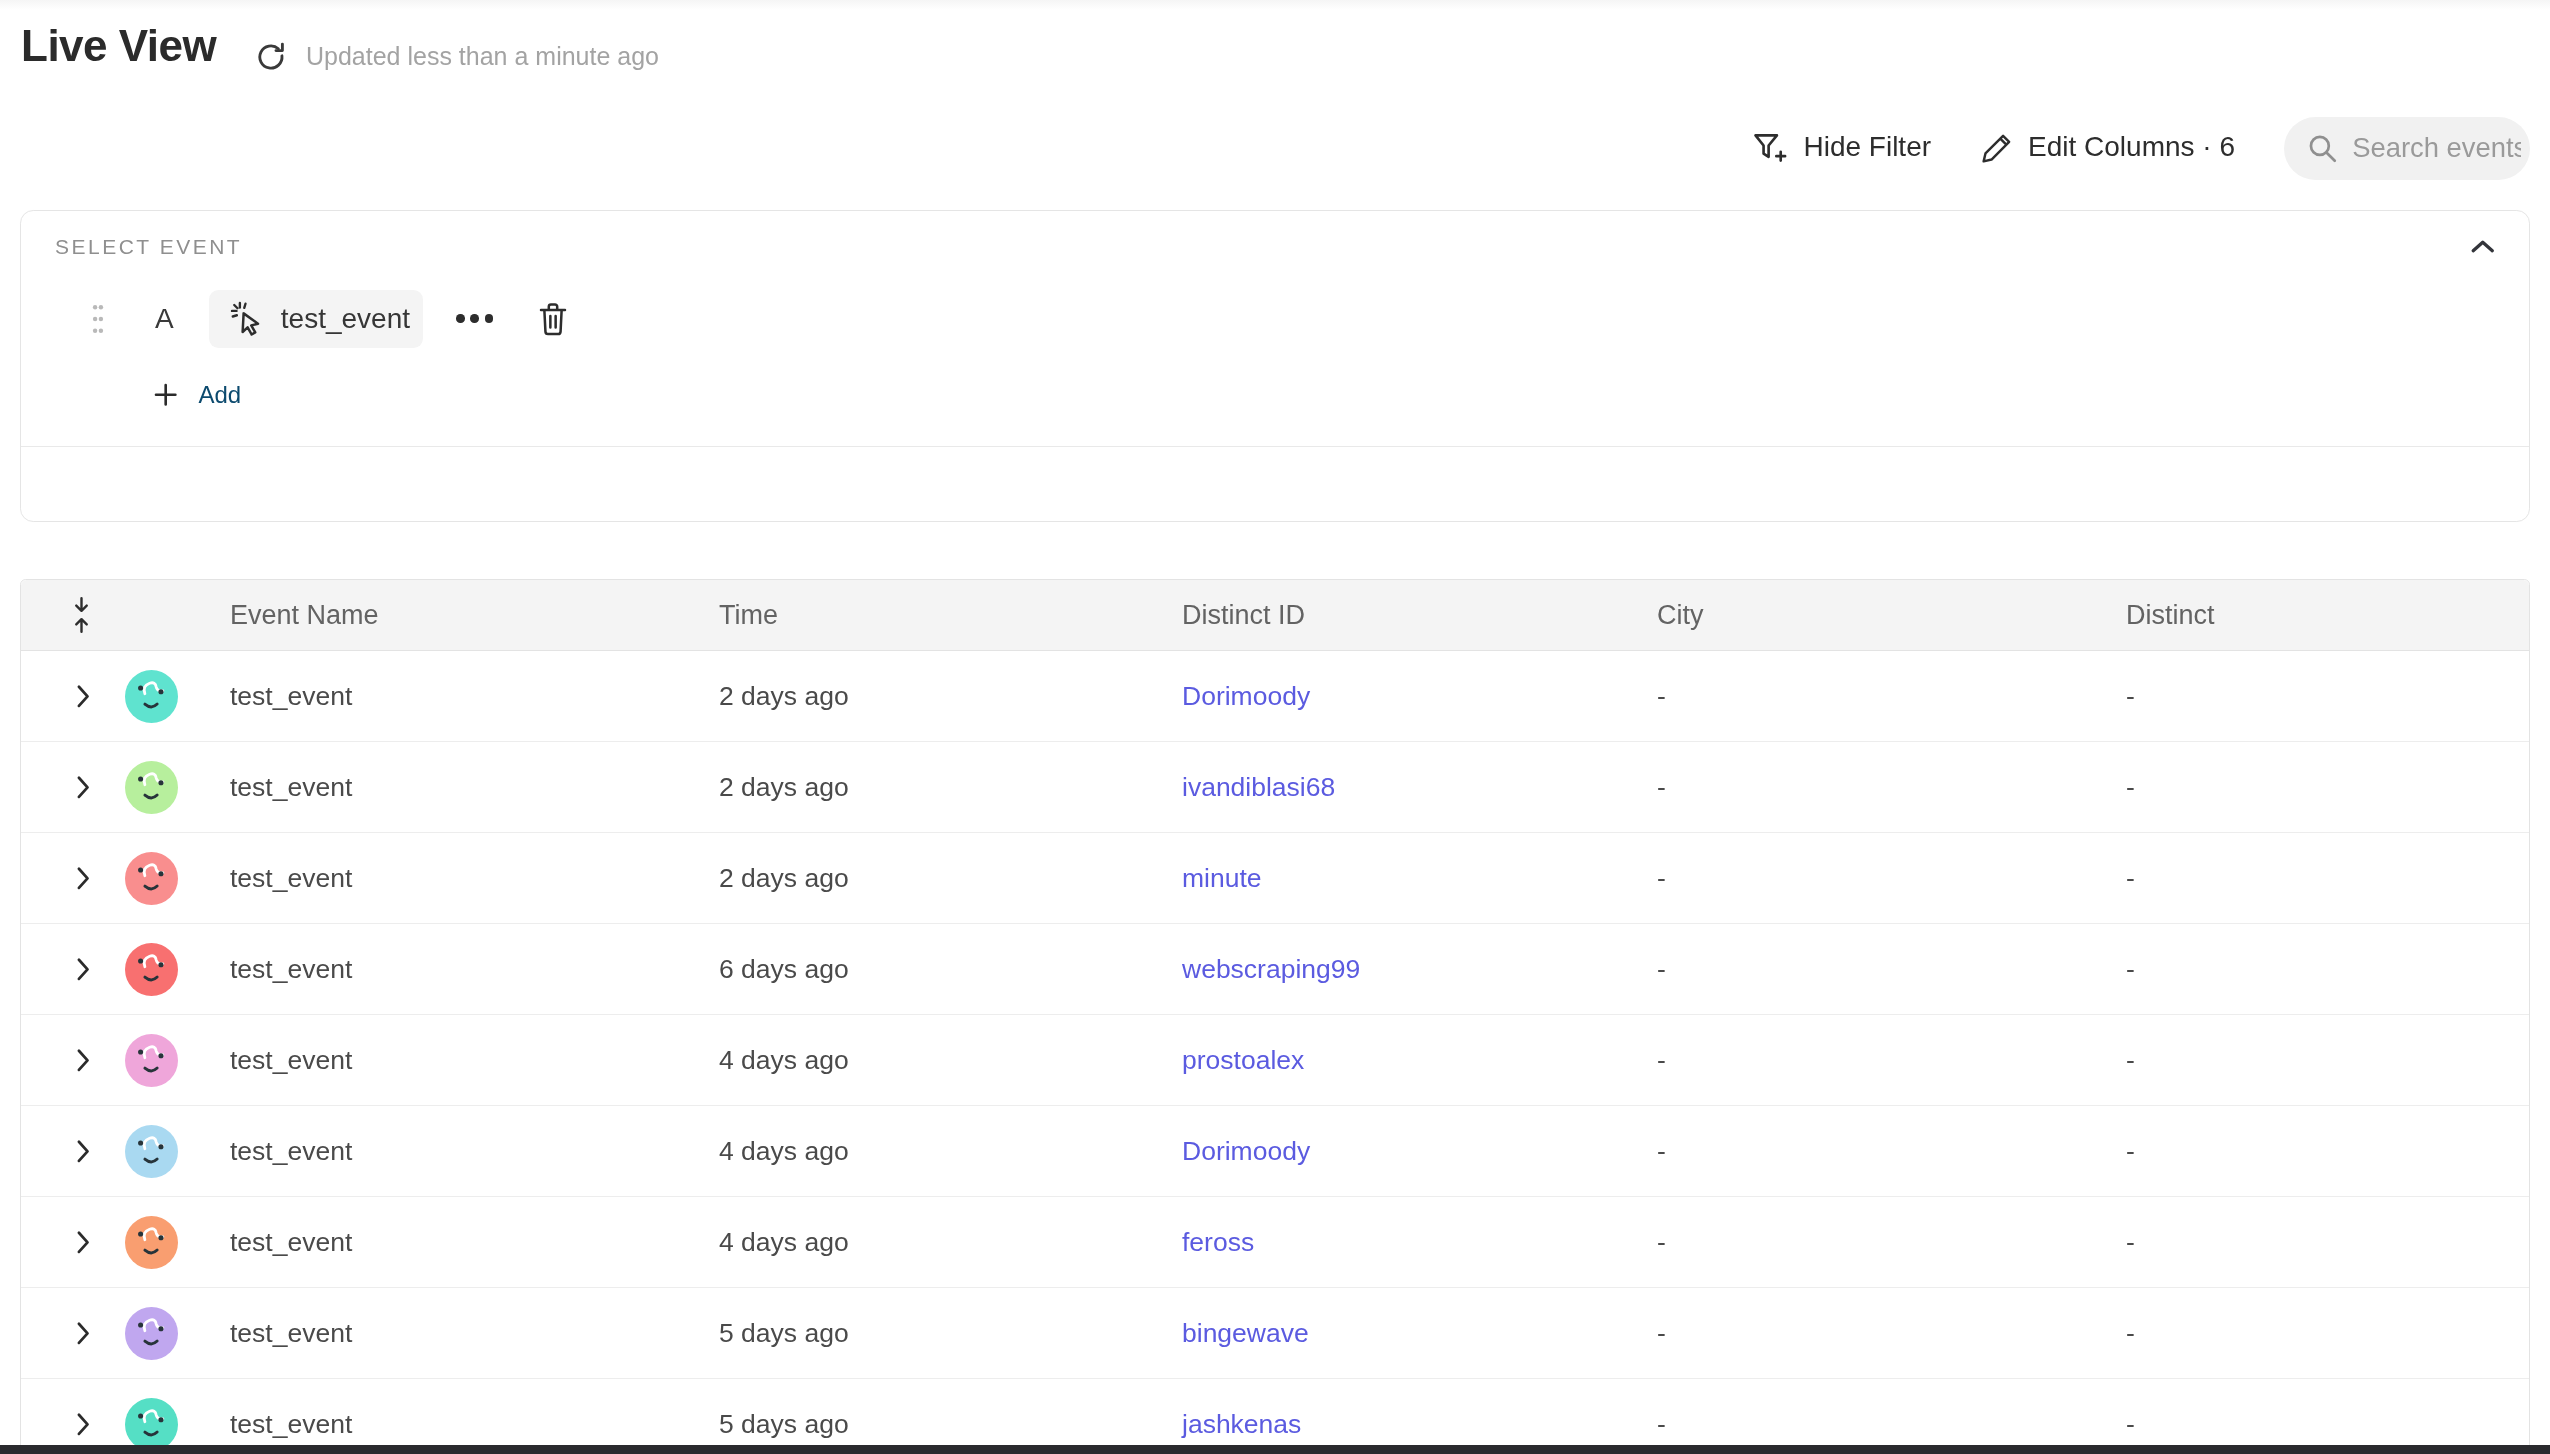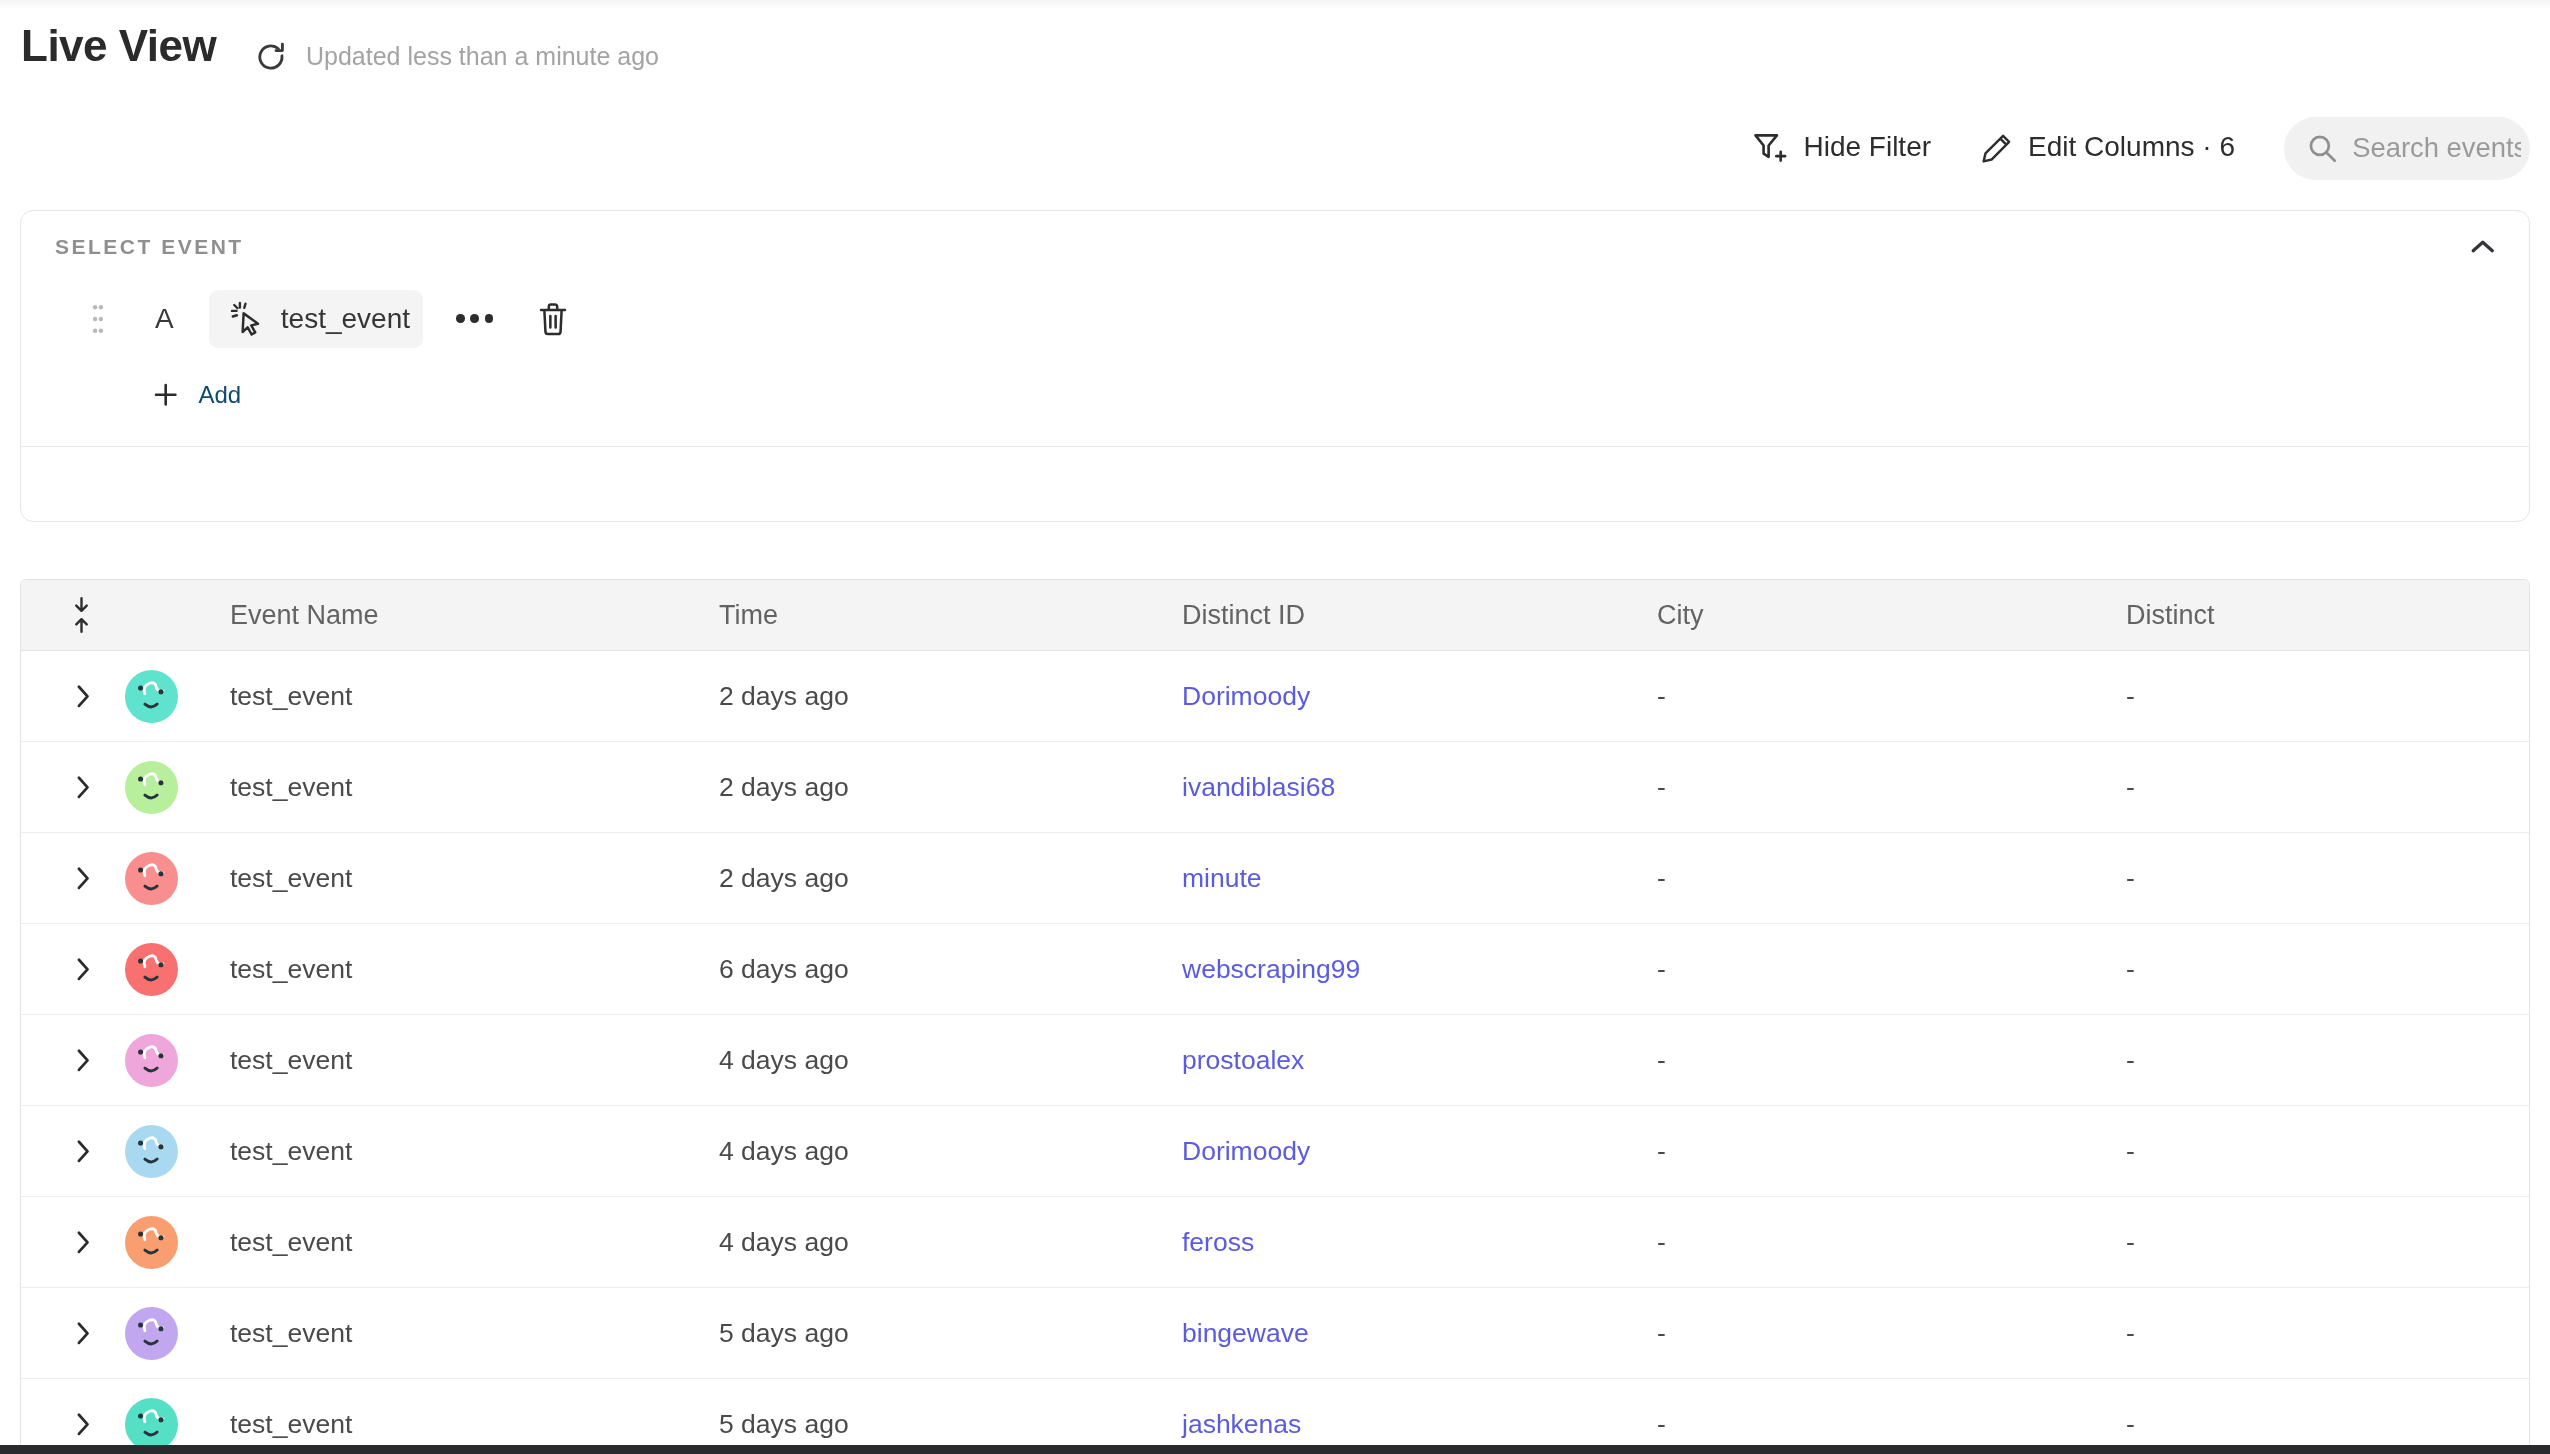--- a/index.html
+++ b/index.html
@@ -28,21 +28,21 @@
     display:flex;align-items:center;gap:13.2px;padding:0 9.5px 0 21px;}
   .search-pill input{flex:1;min-width:0;border:none;background:transparent;outline:none;
     font-size:27.4px;color:#4c4c4c;font-family:inherit;}
   .search-pill input::placeholder{color:#9a9a9a;}
 
   
   .query-card{position:absolute;left:20px;right:20px;top:210px;height:312px;
     background:#fff;border:0.9px solid #e5e5e5;border-radius:13.2px;}
   .sec1{position:relative;height:236px;border-bottom:0.9px solid #e9e9e9;}
   .sec2{position:relative;height:75px;}
-  .sec-label{position:absolute;left:34px;top:24px;font-size:21px;font-weight:700;
+  .sec-label{position:absolute;left:34px;top:24px;font-size:21px;font-weight:400;
     letter-spacing:2.5px;color:#8f8f8f;}
   .sec2 .sec-label{top:50%;transform:translateY(-50%);}
   .sec-chev{position:absolute;right:32px;top:24.6px;background:none;border:none;cursor:pointer;
     width:28px;height:21px;display:flex;align-items:center;justify-content:center;}
   .sec2 .sec-chev{top:50%;transform:translateY(-50%);}
   .event-row{position:absolute;left:0;top:78px;height:59px;display:flex;align-items:center;
     padding-left:70px;}
   .drag-handle{width:19px;display:flex;align-items:center;cursor:grab;}
   .event-letter{margin-left:42px;font-size:28px;font-weight:500;color:#3a3a3a;width:24.6px;text-align:center;}
   .event-pill{margin-left:32px;height:58px;width:214px;background:#f4f4f4;border-radius:9.5px;

